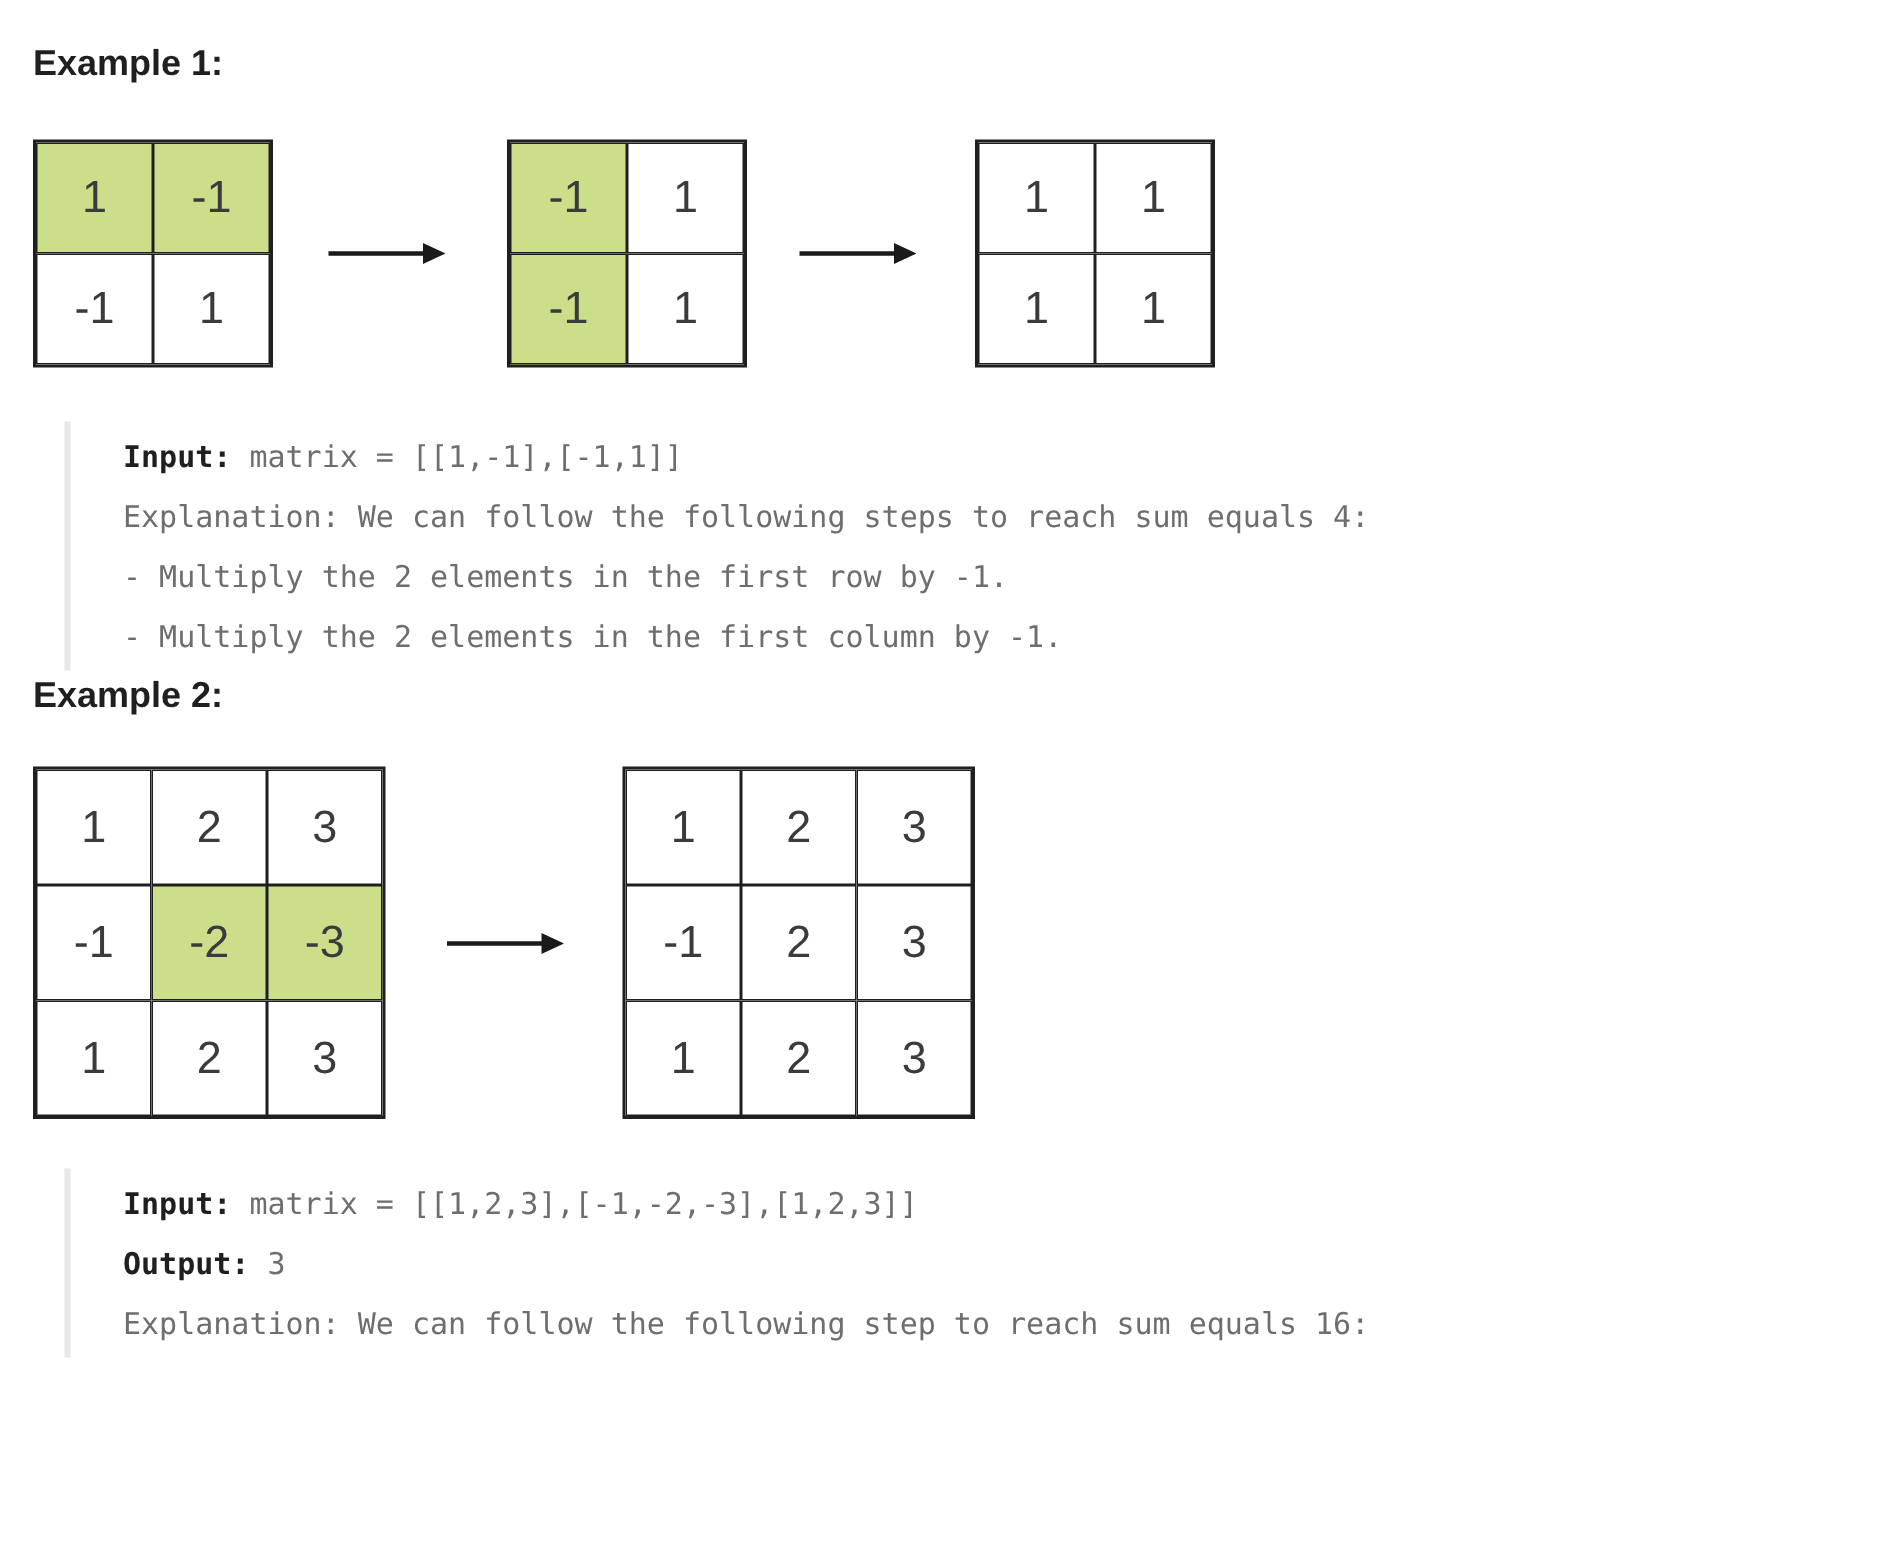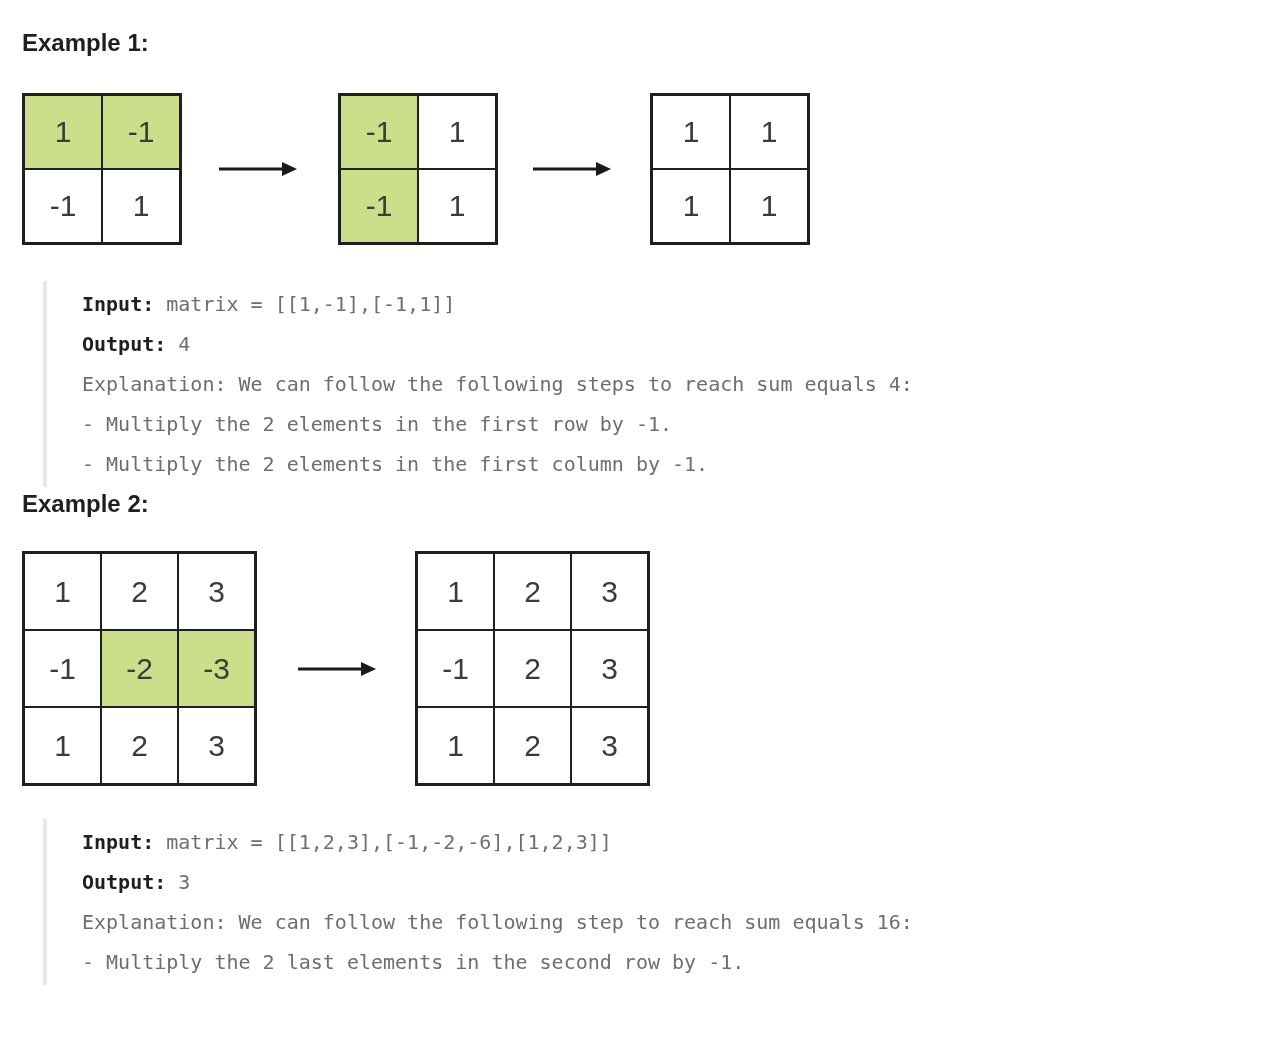--- a/index.html
+++ b/index.html
@@ -126,21 +126,20 @@
       <div class="cell">1</div>
       <div class="cell">1</div>
       <div class="cell">1</div>
       <div class="cell">1</div>
     </div>
 
   </div>
 
   <div class="codeblock codeblock-1">
     <div class="code-line"><span class="code-label">Input:</span><span> matrix = [[1,-1],[-1,1]]</span></div>
-    <div class="code-line"><span class="code-label">Output:</span><span> 4</span></div>
     <div class="code-line"><span>Explanation: We can follow the following steps to reach sum equals 4:</span></div>
     <div class="code-line"><span>- Multiply the 2 elements in the first row by -1.</span></div>
     <div class="code-line"><span>- Multiply the 2 elements in the first column by -1.</span></div>
   </div>
 
   <div class="example-heading heading-2">Example 2:</div>
 
   <div class="diagram diagram-2">
 
     <div class="matrix m3x3 gap-e">
@@ -168,19 +167,18 @@
       <div class="cell">2</div>
       <div class="cell">3</div>
       <div class="cell">1</div>
       <div class="cell">2</div>
       <div class="cell">3</div>
     </div>
 
   </div>
 
   <div class="codeblock codeblock-2">
-    <div class="code-line"><span class="code-label">Input:</span><span> matrix = [[1,2,3],[-1,-2,-6],[1,2,3]]</span></div>
+    <div class="code-line"><span class="code-label">Input:</span><span> matrix = [[1,2,3],[-1,-2,-3],[1,2,3]]</span></div>
     <div class="code-line"><span class="code-label">Output:</span><span> 3</span></div>
     <div class="code-line"><span>Explanation: We can follow the following step to reach sum equals 16:</span></div>
-    <div class="code-line"><span>- Multiply the 2 last elements in the second row by -1.</span></div>
   </div>
 
 </div>
 
 </body></html>

